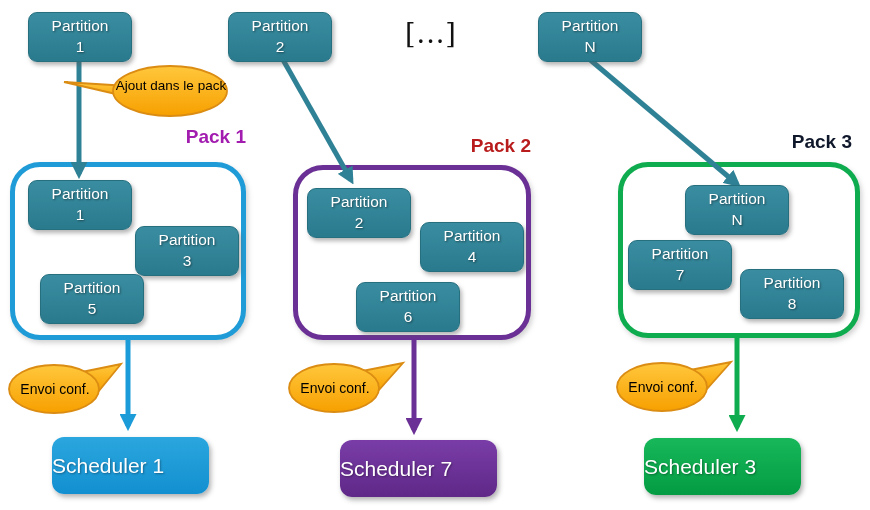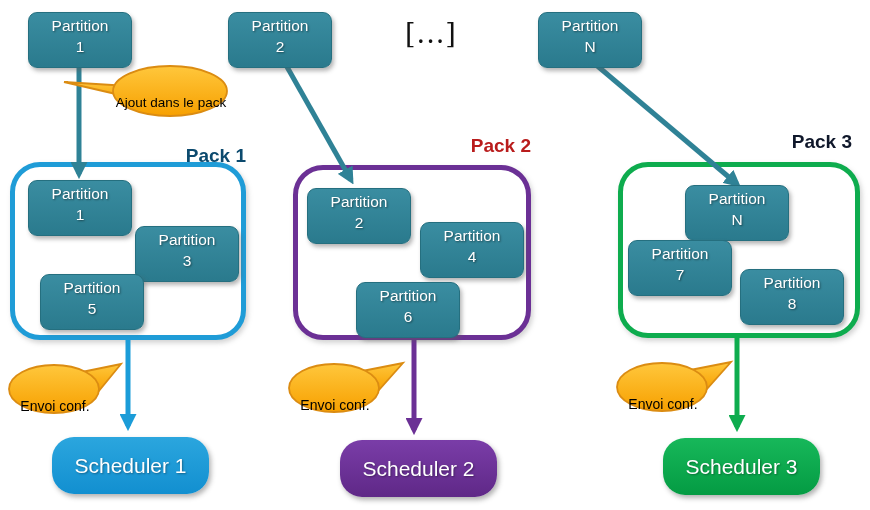--- a/index.html
+++ b/index.html
@@ -12,37 +12,37 @@
     position:absolute;box-sizing:border-box;border-radius:30px;z-index:1;
     background:#ffffff;box-shadow:2px 3px 5px rgba(130,130,130,0.35);
   }
   .pack1{border:5px solid #1F9CD7;}
   .pack2{border:5px solid #6B3095;}
   .pack3{border:5px solid #0EAC4E;}
   .packlabel{
     position:absolute;z-index:3;font-weight:bold;font-size:19px;text-align:right;
   }
   .pbox{
-    position:absolute;width:104px;height:56px;z-index:3;border-radius:9px;
+    position:absolute;width:104px;height:50px;z-index:3;border-radius:9px;
     background:linear-gradient(#3A8DA1,#2A7A8D);border:1px solid #256F7F;
     box-shadow:2px 3px 4px rgba(90,90,90,0.45);
     color:#ffffff;text-align:center;font-size:15.5px;line-height:21px;padding-top:2px;
     box-sizing:border-box;text-shadow:1px 1px 2px rgba(0,0,0,0.45);
   }
   .pbox span{display:block;}
   .sched{
-    position:absolute;width:157px;height:57px;z-index:3;border-radius:22px;
-    color:#ffffff;text-align:center;font-size:21px;line-height:57px;
+    position:absolute;width:157px;height:57px;z-index:3;border-radius:12px;
+    color:#ffffff;font-size:21px;line-height:57px;
     box-shadow:2px 3px 5px rgba(60,60,60,0.4);text-shadow:1px 1px 2px rgba(0,0,0,0.35);
   }
   .sched1{background:linear-gradient(#2BA6DE,#128FD0);}
   .sched2{background:linear-gradient(#7a3da8,#5f2887);}
   .sched3{background:linear-gradient(#17b85a,#049b43);}
   .callout-text{
-    position:absolute;z-index:3;color:#000000;text-align:center;line-height:1.25;margin-top:17px;
+    position:absolute;z-index:3;color:#000000;text-align:center;line-height:1.25;
   }
   .ellipsis{
     position:absolute;z-index:3;color:#111111;font-family:"DejaVu Serif",serif;
     font-size:27px;text-align:center;letter-spacing:1px;
   }
 </style>
 </head>
 <body>
 
 <div id="canvas">
@@ -104,21 +104,21 @@
   <div class="pbox" style="left:538px;top:12px">
     <span>Partition</span>
     <span>N</span>
   </div>
 
   <div class="callout-text" style="left:114px;top:78px;width:114px;font-size:13.5px">Ajout dans le pack</div>
   <div class="callout-text" style="left:9px;top:381px;width:92px;font-size:14px">Envoi conf.</div>
   <div class="callout-text" style="left:289px;top:380px;width:92px;font-size:14px">Envoi conf.</div>
   <div class="callout-text" style="left:617px;top:379px;width:92px;font-size:14px">Envoi conf.</div>
 
-  <div class="packlabel" style="left:146px;top:145px;width:100px;color:#0c4a6e">Pack 1</div>
+  <div class="packlabel" style="left:146px;top:126px;width:100px;color:#a21caf">Pack 1</div>
   <div class="packlabel" style="left:431px;top:135px;width:100px;color:#b91c1c">Pack 2</div>
   <div class="packlabel" style="left:752px;top:131px;width:100px;color:#0f172a">Pack 3</div>
 
   <div class="pack pack1" style="left:10px;top:162px;width:236px;height:178px"></div>
   <div class="pack pack2" style="left:293px;top:165px;width:238px;height:175px"></div>
   <div class="pack pack3" style="left:618px;top:162px;width:242px;height:176px"></div>
 
   <div class="pbox" style="left:28px;top:180px">
     <span>Partition</span>
     <span>1</span>
@@ -152,16 +152,16 @@
   <div class="pbox" style="left:628px;top:240px">
     <span>Partition</span>
     <span>7</span>
   </div>
   <div class="pbox" style="left:740px;top:269px">
     <span>Partition</span>
     <span>8</span>
   </div>
 
   <div class="sched sched1" style="left:52px;top:437px">Scheduler 1</div>
-  <div class="sched sched2" style="left:340px;top:440px">Scheduler 2</div>
-  <div class="sched sched3" style="left:663px;top:438px">Scheduler 3</div>
+  <div class="sched sched2" style="left:340px;top:440px">Scheduler 7</div>
+  <div class="sched sched3" style="left:644px;top:438px">Scheduler 3</div>
 
 </div>
 
 </body></html>

